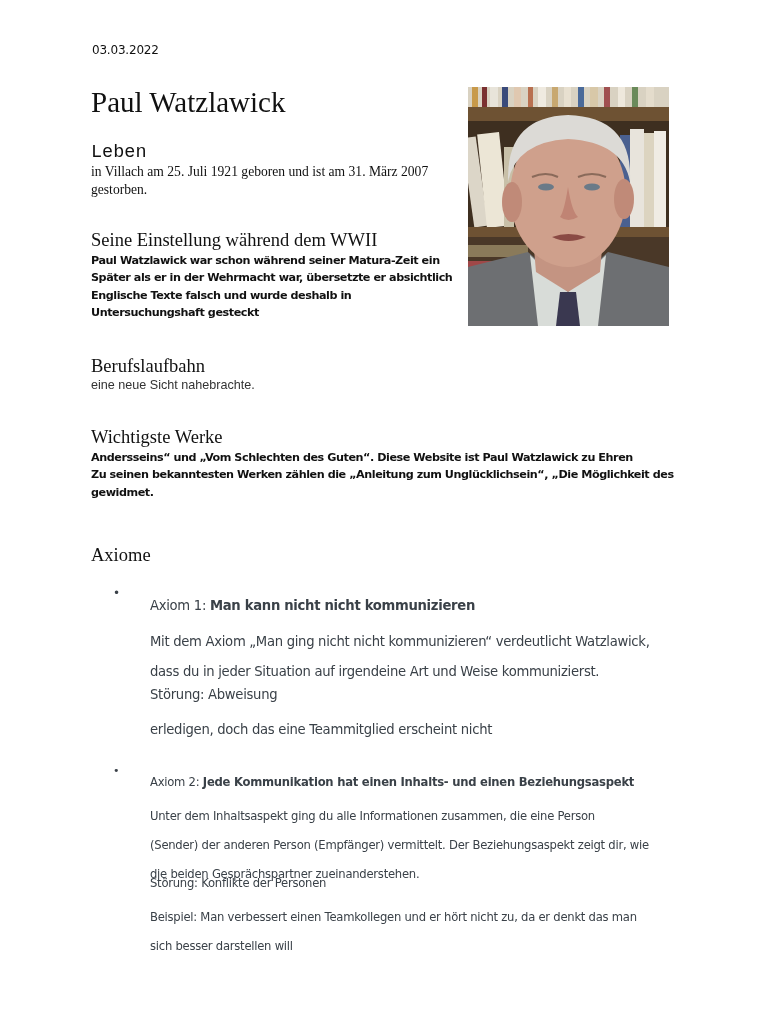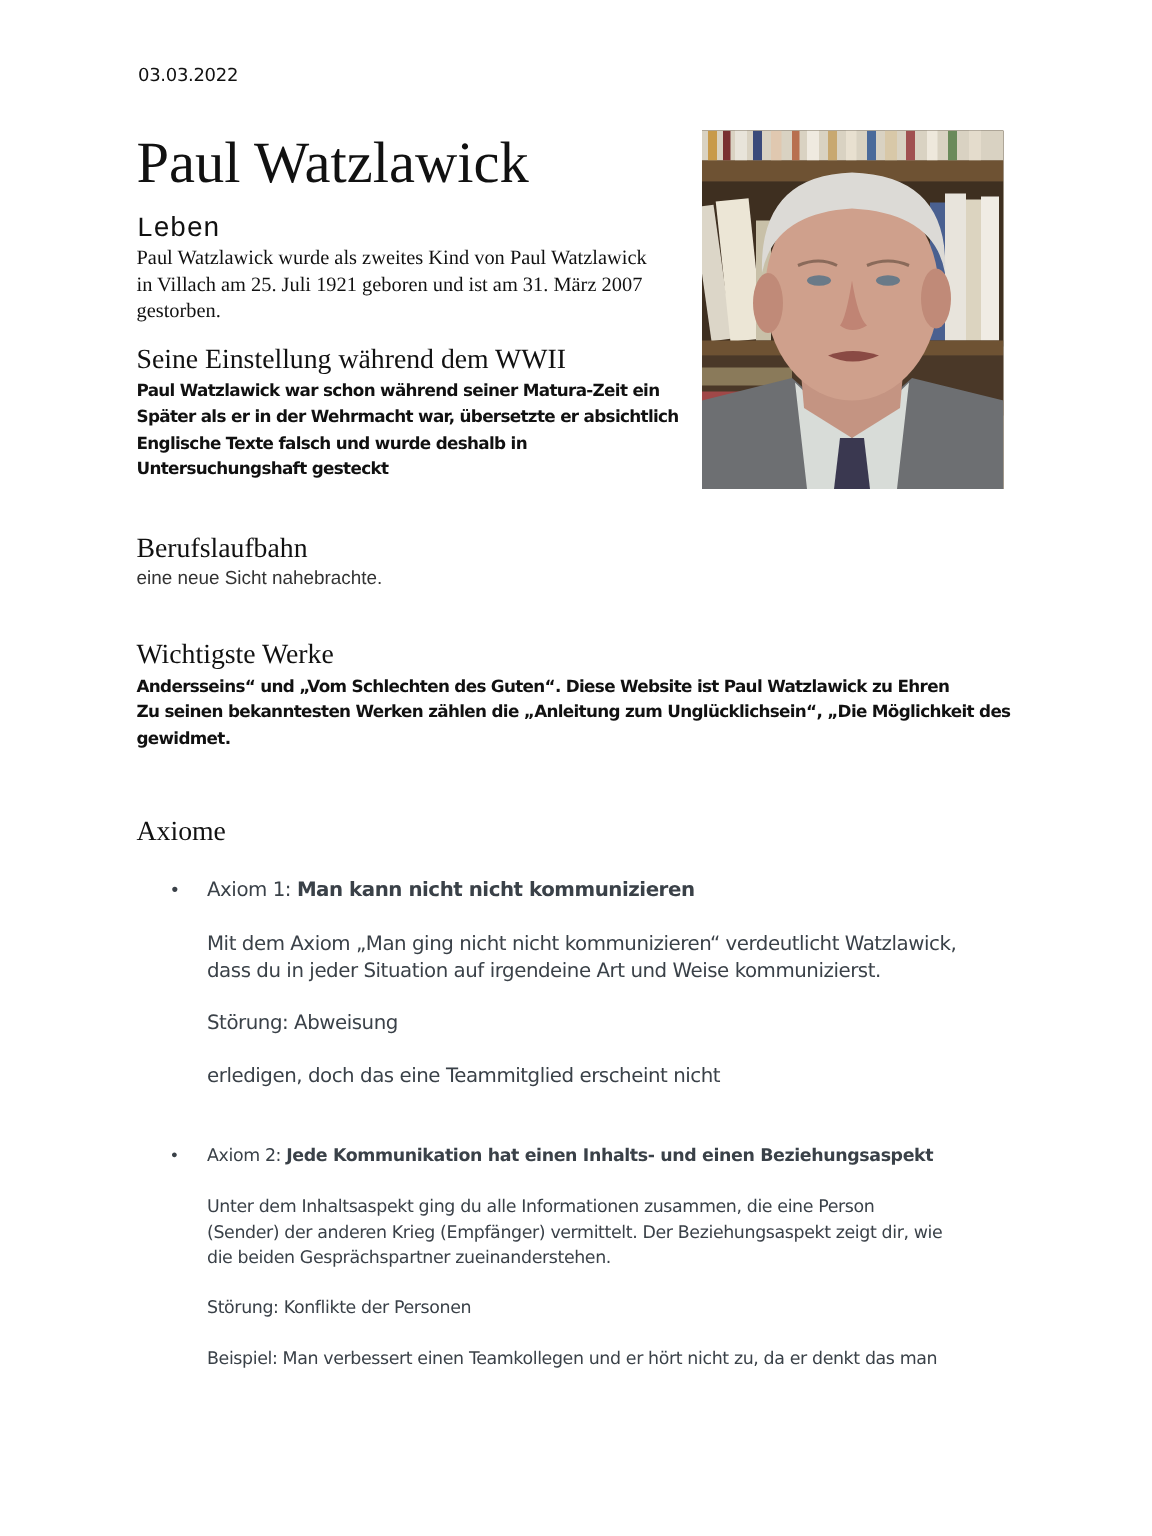--- a/index.html
+++ b/index.html
@@ -1,25 +1,25 @@
 <!DOCTYPE html>
 <html><head>
   <meta charset="utf-8">
   <style>
     html, body { margin: 0; padding: 0; background: #ffffff; }
     body { width: 768px; height: 1024px; position: relative; overflow: hidden; color: #111; }
     .abs { position: absolute; }
     .date { left: 92px; top: 43px; font-family: "DejaVu Sans", sans-serif; font-size: 12px; color: #111; letter-spacing: -0.2px; }
-    .title { left: 91px; top: 86px; font-family: "Liberation Serif", serif; font-size: 39px; color: #111; margin: 0; font-weight: normal; white-space: nowrap; }
+    .title { left: 91px; top: 86px; font-family: "Liberation Serif", serif; font-size: 29px; color: #111; margin: 0; font-weight: normal; white-space: nowrap; }
     .h2 { font-family: "Liberation Serif", serif; font-size: 18.5px; color: #111; margin: 0; font-weight: normal; white-space: nowrap; }
     .serif-body { font-family: "Liberation Serif", serif; font-size: 13.6px; line-height: 17.5px; color: #111; margin: 0; }
     .bold-sans { font-family: "DejaVu Sans", sans-serif; font-size: 11.2px; line-height: 17.3px; font-weight: bold; color: #111; margin: 0; letter-spacing: -0.45px; }
     .arial-body { font-family: "Liberation Sans", sans-serif; font-size: 12.6px; line-height: 17px; color: #333; margin: 0; }
     .photo { left: 468px; top: 87px; width: 201px; height: 239px; overflow: hidden; background: #6b5a45; }
-    .axiom-text { font-family: "DejaVu Sans", sans-serif; color: #3a4148; margin: 0; }
+    .axiom-text { font-family: "DejaVu Sans", sans-serif; color: #3a4148; margin: 12px; }
     .ax1 { font-size: 13.2px; line-height: 18px; letter-spacing: -0.3px; }
     .ax2 { font-size: 11.6px; line-height: 16.8px; letter-spacing: -0.25px; }
     .bullet { font-family: "DejaVu Sans", sans-serif; color: #3a4148; font-size: 12px; }
     .axiom-label-bold { font-weight: bold; }
   </style>
 </head>
 <body>
 
 <div class="abs date">03.03.2022</div>
 
@@ -85,21 +85,20 @@
     <path d="M110 90 Q124 84 138 90" stroke="#8a6a5a" stroke-width="2" fill="none"></path>
 
     <path d="M100 100 Q96 125 92 130 Q100 136 110 130 Q104 125 100 100" fill="#c08474"></path>
 
     <path d="M84 150 Q100 144 118 150 Q100 158 84 150 Z" fill="#8a4a44"></path>
   </svg>
 </div>
 
 <h2 class="abs h2" style="left:91px; top:142px;font-family:Liberation Mono, monospace;">Leben</h2>
 <div class="abs" style="left:91px; top:163px; width:370px;">
-  <p class="serif-body">Paul Watzlawick wurde als zweites Kind von Paul Watzlawick</p>
   <p class="serif-body">in Villach am 25. Juli 1921 geboren und ist am 31. März 2007</p>
   <p class="serif-body">gestorben.</p>
 </div>
 
 <h2 class="abs h2" style="left:91px; top:230px;">Seine Einstellung während dem WWII</h2>
 <div class="abs" style="left:91px; top:252px; width:370px;">
   <p class="bold-sans">Paul Watzlawick war schon während seiner Matura-Zeit ein</p>
   <p class="bold-sans">Später als er in der Wehrmacht war, übersetzte er absichtlich</p>
   <p class="bold-sans">Englische Texte falsch und wurde deshalb in</p>
   <p class="bold-sans">Untersuchungshaft gesteckt</p>
@@ -131,19 +130,20 @@
 <div class="abs" style="left:138px; top:709px; width:560px;">
   <p class="axiom-text ax1">erledigen, doch das eine Teammitglied erscheint nicht</p>
 </div>
 
 <span class="abs bullet" style="left:113px; top:764px; font-size:11px;">•</span>
 <div class="abs axiom-text ax2" style="left:138px; top:762px; white-space:nowrap;">
   <span>Axiom 2: </span><span class="axiom-label-bold">Jede Kommunikation hat einen Inhalts- und einen Beziehungsaspekt</span>
 </div>
 <div class="abs" style="left:138px; top:796px; width:560px;">
   <p class="axiom-text ax2">Unter dem Inhaltsaspekt ging du alle Informationen zusammen, die eine Person</p>
-  <p class="axiom-text ax2">(Sender) der anderen Krieg (Empfänger) vermittelt. Der Beziehungsaspekt zeigt dir, wie</p>
+  <p class="axiom-text ax2">(Sender) der anderen Person (Empfänger) vermittelt. Der Beziehungsaspekt zeigt dir, wie</p>
   <p class="axiom-text ax2">die beiden Gesprächspartner zueinanderstehen.</p>
 </div>
 <p class="abs axiom-text ax2" style="left:138px; top:863px;">Störung: Konflikte der Personen</p>
 <div class="abs" style="left:138px; top:897px; width:560px;">
   <p class="axiom-text ax2">Beispiel: Man verbessert einen Teamkollegen und er hört nicht zu, da er denkt das man</p>
+  <p class="axiom-text ax2">sich besser darstellen will</p>
 </div>
 
 </body></html>

